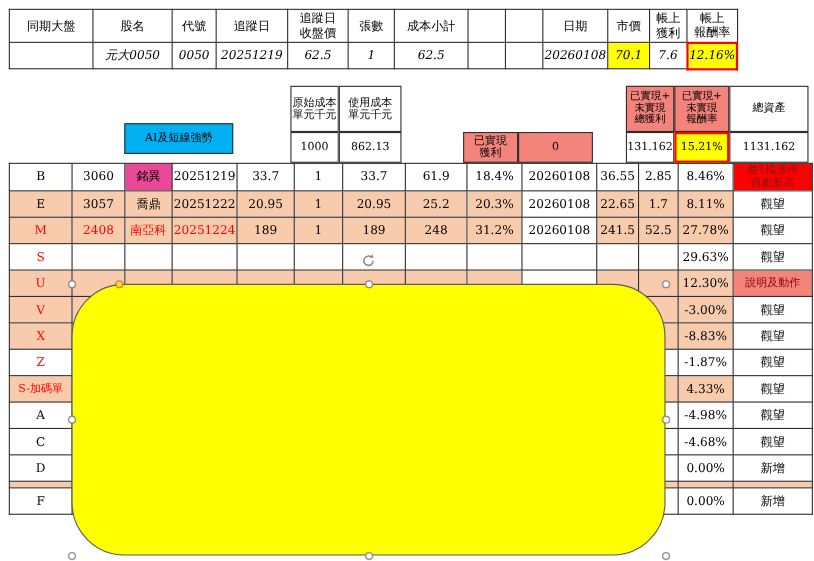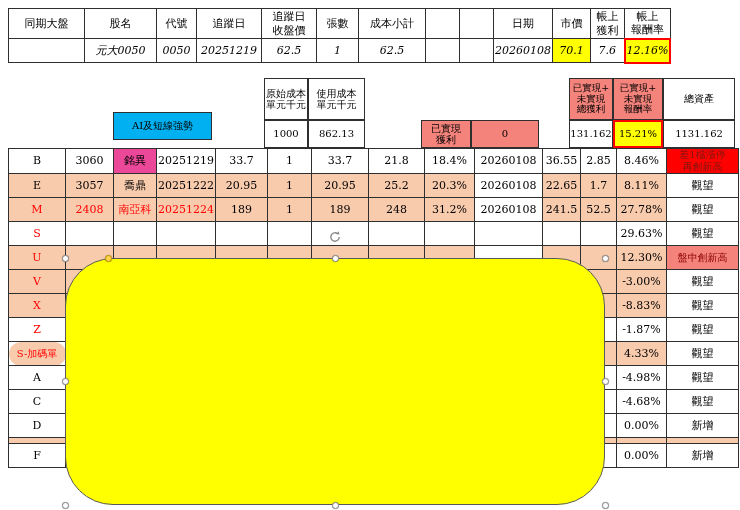--- a/index.html
+++ b/index.html
@@ -131,21 +131,21 @@
     </colgroup>
     <tbody>
       <tr style="height: 24px;">
         <td style="background: rgb(255, 255, 255);">B</td>
         <td style="background: rgb(255, 255, 255);">3060</td>
         <td style="background: #ec4899;">銘異</td>
         <td style="background: rgb(255, 255, 255);">20251219</td>
         <td style="background: rgb(255, 255, 255);">33.7</td>
         <td style="background: rgb(255, 255, 255);">1</td>
         <td style="background: rgb(255, 255, 255);">33.7</td>
-        <td style="background: rgb(255, 255, 255);">21.8</td>
+        <td style="background: rgb(255, 255, 255);">61.9</td>
         <td style="background: rgb(255, 255, 255);">18.4%</td>
         <td style="background: rgb(255, 255, 255);">20260108</td>
         <td style="background: rgb(255, 255, 255);">36.55</td>
         <td style="background: rgb(255, 255, 255);">2.85</td>
         <td style="background: rgb(255, 255, 255);">8.46%</td>
         <td style="color: rgb(124, 23, 18); font-size: 10px; background: rgb(255, 0, 0);">差1檔漲停
 再創新高</td>
       </tr>
       <tr style="height: 24px;">
         <td style="background: rgb(248, 203, 173);">E</td>
@@ -202,21 +202,21 @@
         <td style="background: rgb(248, 203, 173);"></td>
         <td style="background: rgb(248, 203, 173);"></td>
         <td style="background: rgb(248, 203, 173);"></td>
         <td style="background: rgb(248, 203, 173);"></td>
         <td style="background: rgb(248, 203, 173);"></td>
         <td style="background: rgb(248, 203, 173);"></td>
         <td style="background: rgb(255, 255, 255);"></td>
         <td style="background: rgb(248, 203, 173);"></td>
         <td style="background: rgb(248, 203, 173);"></td>
         <td style="background: rgb(248, 203, 173);">12.30%</td>
-        <td style="color: rgb(139, 0, 0); font-size: 10px; background: rgb(244, 131, 124);">盤中創新高</td>
+        <td style="color: rgb(139, 0, 0); font-size: 10px; background: rgb(244, 131, 124);">說明及動作</td>
       </tr>
       <tr style="height: 24px;">
         <td style="background: rgb(248, 203, 173); color: rgb(255, 0, 0);">V</td>
         <td style="background: rgb(248, 203, 173);"></td>
         <td style="background: rgb(248, 203, 173);"></td>
         <td style="background: rgb(248, 203, 173);"></td>
         <td style="background: rgb(248, 203, 173);"></td>
         <td style="background: rgb(248, 203, 173);"></td>
         <td style="background: rgb(248, 203, 173);"></td>
         <td style="background: rgb(248, 203, 173);"></td>
@@ -253,21 +253,21 @@
         <td style="background: rgb(255, 255, 255);"></td>
         <td style="background: rgb(255, 255, 255);"></td>
         <td style="background: rgb(255, 255, 255);"></td>
         <td style="background: rgb(255, 255, 255);"></td>
         <td style="background: rgb(255, 255, 255);"></td>
         <td style="background: rgb(255, 255, 255);"></td>
         <td style="background: rgb(255, 255, 255);">-1.87%</td>
         <td style="background: rgb(255, 255, 255);">觀望</td>
       </tr>
       <tr style="height: 24px;">
-        <td style="background: rgb(248, 203, 173); color: rgb(255, 0, 0); font-size: 10px; border-radius: 12px;">S-加碼單</td>
+        <td style="background: rgb(248, 203, 173); color: rgb(255, 0, 0); font-size: 10px;">S-加碼單</td>
         <td style="background: rgb(248, 203, 173);"></td>
         <td style="background: rgb(248, 203, 173);"></td>
         <td style="background: rgb(248, 203, 173);"></td>
         <td style="background: rgb(248, 203, 173);"></td>
         <td style="background: rgb(248, 203, 173);"></td>
         <td style="background: rgb(248, 203, 173);"></td>
         <td style="background: rgb(248, 203, 173);"></td>
         <td style="background: rgb(248, 203, 173);"></td>
         <td style="background: rgb(255, 255, 255);"></td>
         <td style="background: rgb(248, 203, 173);"></td>

